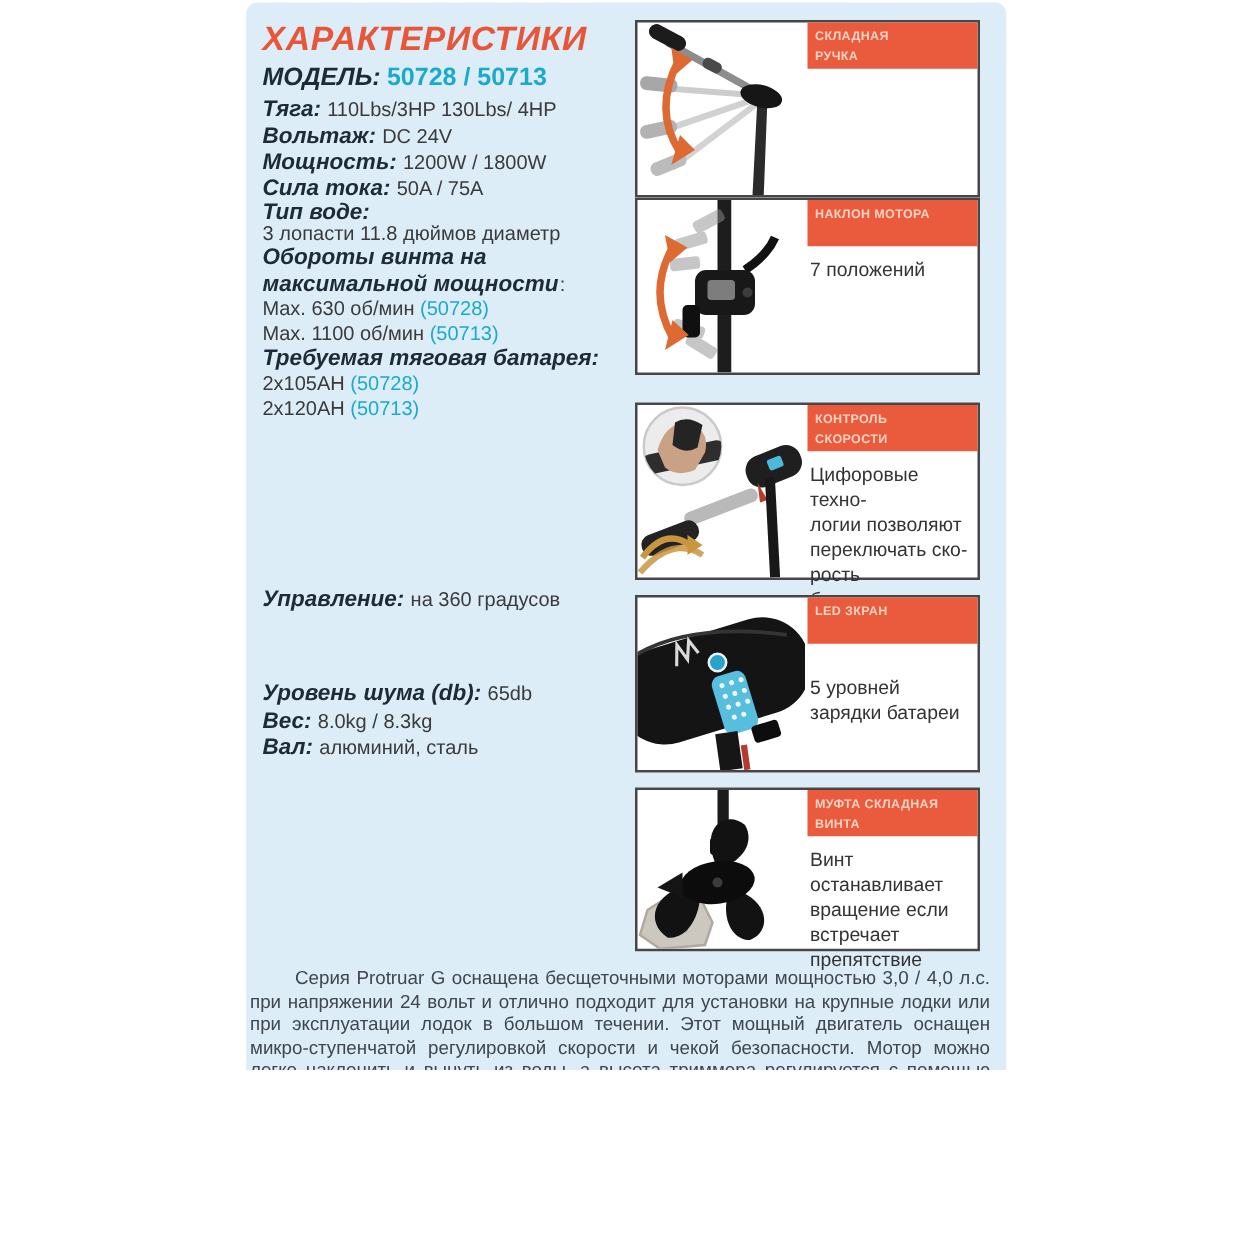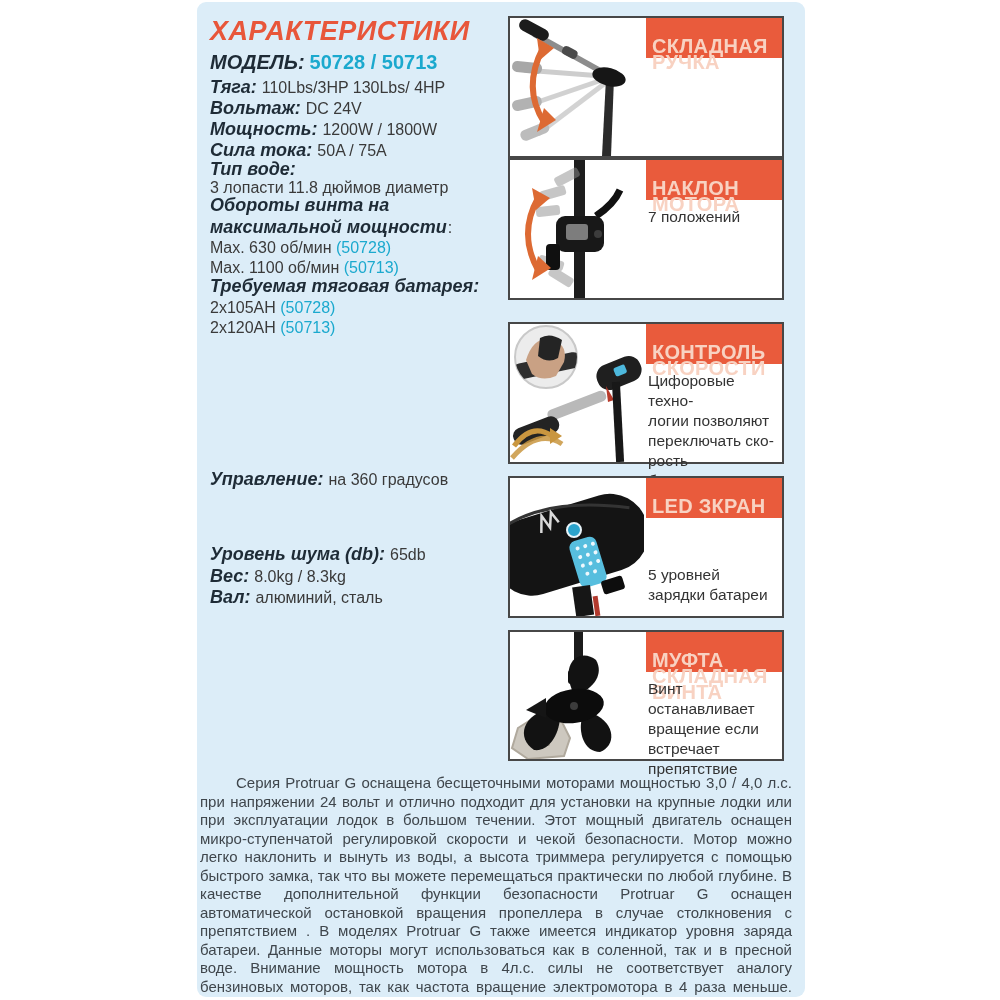--- a/index.html
+++ b/index.html
@@ -1,39 +1,39 @@
 <!DOCTYPE html>
 <html><head>
 <meta charset="utf-8">
 <style>
   html,body{margin:0;padding:0;background:#ffffff;}
-  .page{position:relative;width:1000px;height:1000px;background:#ffffff;overflow:hidden;
+  .page{position:relative;width:1000px;height:856px;background:#ffffff;overflow:hidden;
         font-family:"Liberation Sans",sans-serif;}
   .panel{position:absolute;left:197px;top:2px;width:608px;height:995px;
          background:#dcedf8;border-radius:9px;}
 
   
   .spec-title{position:absolute;left:210px;top:16px;font-size:27px;font-weight:bold;
               font-style:italic;color:#e8563a;letter-spacing:.5px;white-space:nowrap;}
   .model-line{position:absolute;left:210px;top:51px;font-size:20px;white-space:nowrap;}
   .model-line .lbl{font-size:20px;}
   .spec-line{position:absolute;left:210px;font-size:16px;color:#3a3a3a;white-space:nowrap;line-height:19px;}
   .lbl{font-weight:bold;font-style:italic;color:#1e2b36;font-size:18px;margin-right:5px;}
   .cyan{color:#1ba9ce;font-weight:bold;}
 
   
   .feature-box{position:absolute;left:508px;width:276px;background:#ffffff;
                border:2px solid #474747;box-sizing:border-box;}
   .feature-img{position:absolute;left:0;top:0;width:134px;height:100%;}
   .feature-header{position:absolute;left:136px;right:0;top:0;height:37px;box-sizing:border-box;
-                  background:#e95b3c;color:#f8d2c2;font-size:20px;font-weight:bold;
-                  line-height:16px;padding:20px 6px;white-space:pre-line;letter-spacing:.3px;}
+                  background:#e95b3c;color:#f8d2c2;font-size:10px;font-weight:bold;
+                  line-height:16px;padding:4px 6px;white-space:pre-line;letter-spacing:.3px;}
   .feature-body{position:absolute;left:138px;right:2px;top:47px;font-size:15.5px;
                 line-height:20px;color:#333333;white-space:pre-line;}
-  .feature-body.low{top:63px;margin-top:24px;}
+  .feature-body.low{top:63px;}
 
   
   .bottom-par{position:absolute;left:200px;top:774px;width:592px;font-size:15px;
               line-height:18.5px;color:#3f464c;text-align:justify;text-indent:36px;}
 </style>
 </head>
 <body>
 
 <div class="page">
   <div class="panel"></div>

